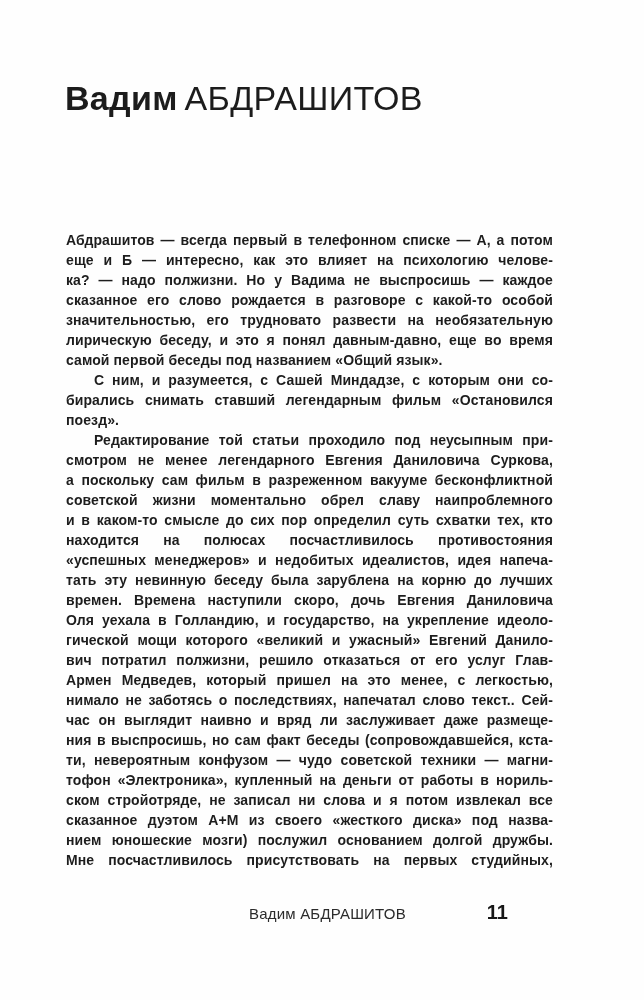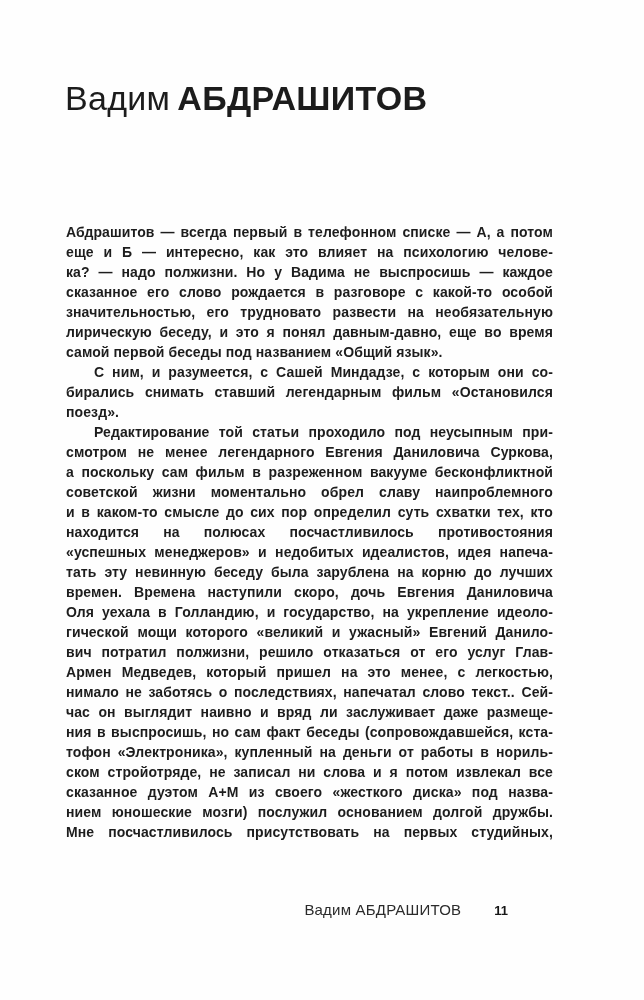--- a/index.html
+++ b/index.html
@@ -19,30 +19,30 @@
     position: absolute;
     left: 65px;
     top: 80px;
     font-size: 34px;
     line-height: 36px;
     color: #1c1c1c;
     letter-spacing: 0.3px;
     white-space: nowrap;
   }
   .chapter-title .first-name {
-    font-weight: 400;
+    font-weight: 700;
   }
   .chapter-title .surname {
-    font-weight: 700;
+    font-weight: 400;
     margin-left: 7px;
   }
   .body-text {
     position: absolute;
     left: 66px;
-    top: 222px;
+    top: 230px;
     width: 487px;
     font-size: 14px;
     font-weight: 700;
     line-height: 20px;
     letter-spacing: 0.1px;
     color: #1d1d1d;
   }
   .line {
     height: 20px;
     overflow: hidden;
@@ -65,23 +65,24 @@
     align-items: baseline;
     gap: 33px;
     color: #2b2b2b;
   }
   .running-title {
     font-size: 15px;
     font-weight: 400;
     letter-spacing: 0.2px;
   }
   .page-number {
-    font-size: 13px;
+    font-size: 20px;
     font-weight: 700;
     color: #161616;
+    margin-left: 48px;
   }
 </style>
 </head>
 <body>
 
 <div class="page">
 
   <h1 class="chapter-title" style="margin:0; font-weight:400;">
     <span class="first-name">Вадим</span><span class="surname">АБДРАШИТОВ</span>
   </h1>
@@ -107,20 +108,21 @@
       <div class="line">«успешных менеджеров» и недобитых идеалистов, идея напеча-</div>
       <div class="line">тать эту невинную беседу была зарублена на корню до лучших</div>
       <div class="line">времен. Времена наступили скоро, дочь Евгения Даниловича</div>
       <div class="line">Оля уехала в Голландию, и государство, на укрепление идеоло-</div>
       <div class="line">гической мощи которого «великий и ужасный» Евгений Данило-</div>
       <div class="line">вич потратил полжизни, решило отказаться от его услуг Глав-</div>
       <div class="line">Армен Медведев, который пришел на это менее, с легкостью,</div>
       <div class="line">нимало не заботясь о последствиях, напечатал слово текст.. Сей-</div>
       <div class="line">час он выглядит наивно и вряд ли заслуживает даже размеще-</div>
       <div class="line">ния в выспросишь, но сам факт беседы (сопровождавшейся, кста-</div>
+      <div class="line">ти, невероятным конфузом — чудо советской техники — магни-</div>
       <div class="line">тофон «Электроника», купленный на деньги от работы в нориль-</div>
       <div class="line">ском стройотряде, не записал ни слова и я потом извлекал все</div>
       <div class="line">сказанное дуэтом А+М из своего «жесткого диска» под назва-</div>
       <div class="line">нием юношеские мозги) послужил основанием долгой дружбы.</div>
       <div class="line">Мне посчастливилось присутствовать на первых студийных,</div>
     </div>
 
   <div class="page-footer">
     <span class="running-title">Вадим АБДРАШИТОВ</span>
     <span class="page-number">11</span>

